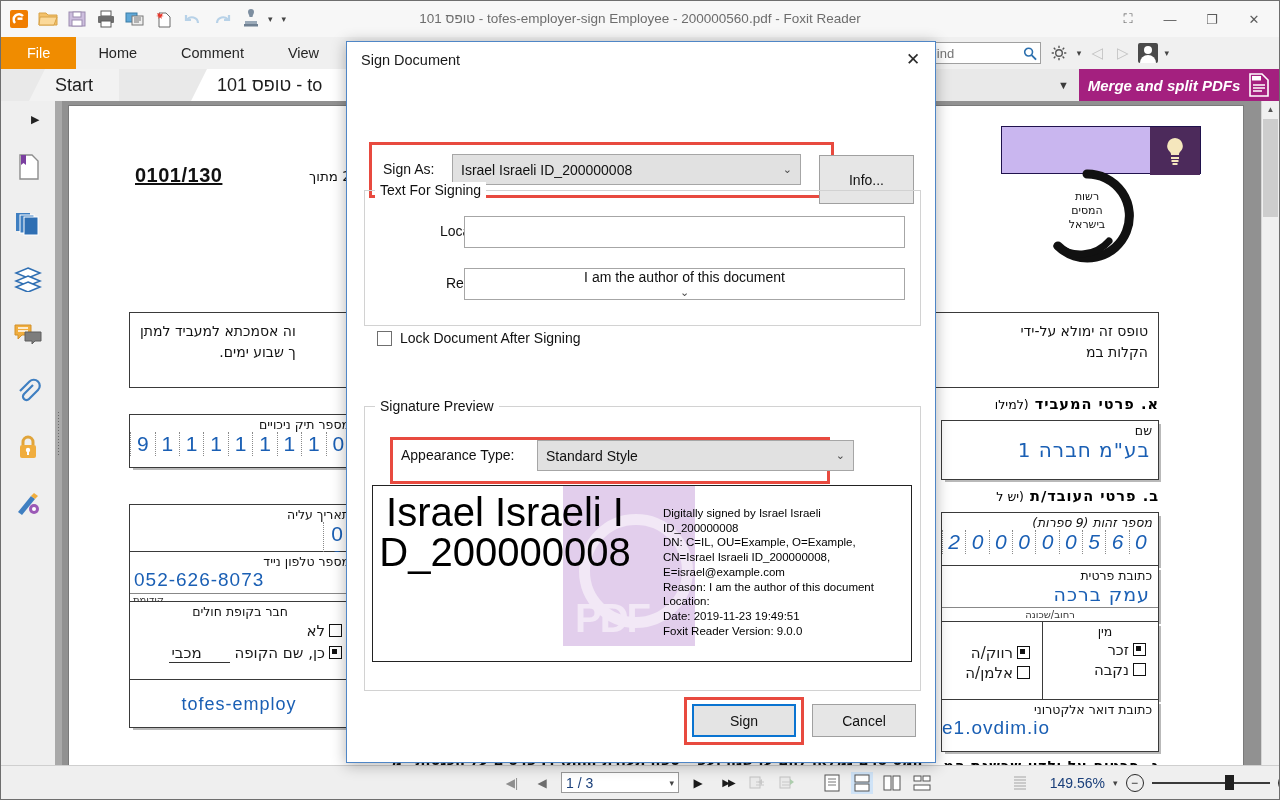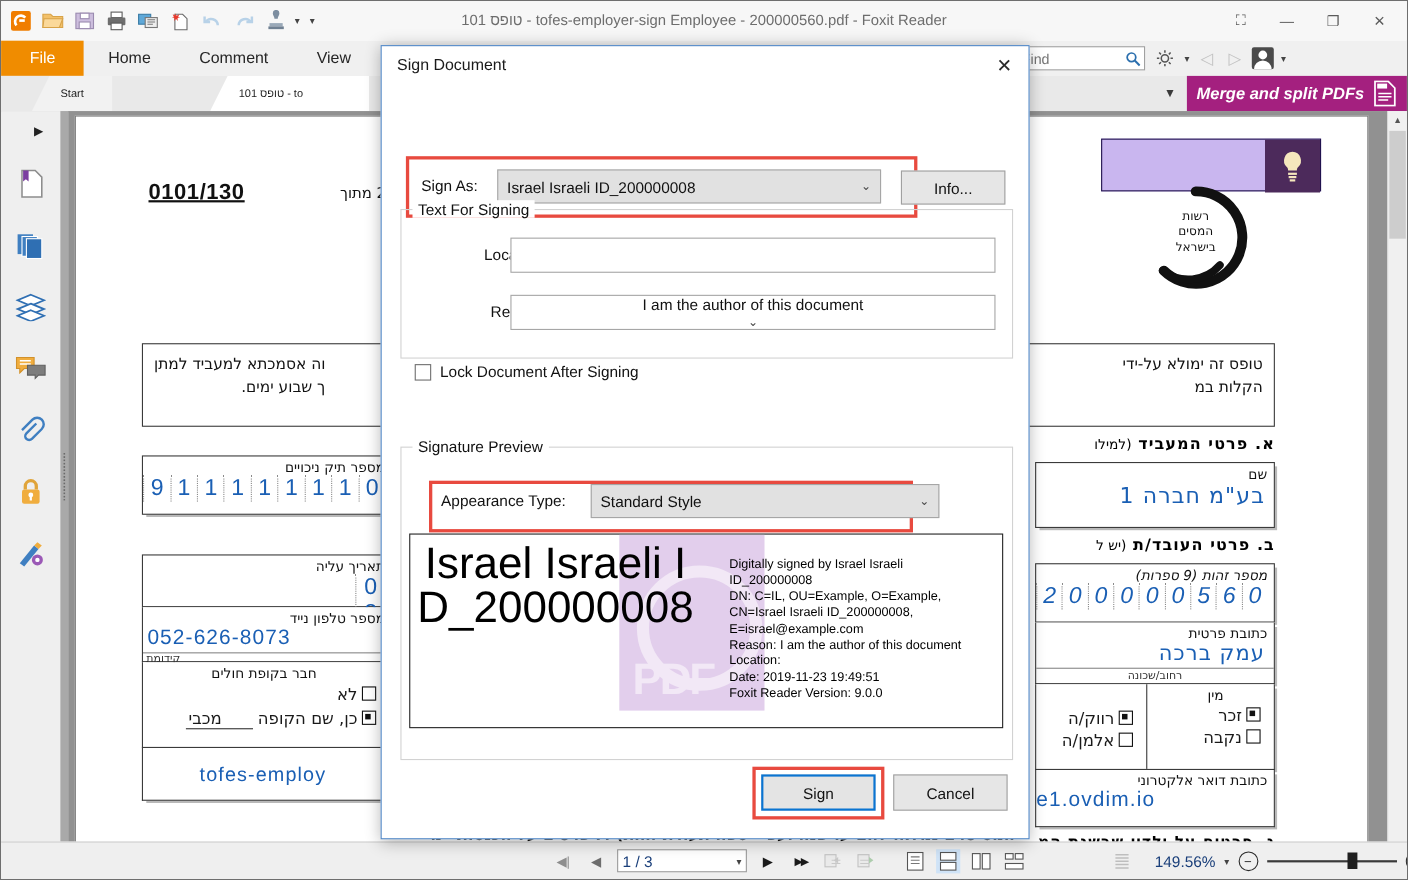--- a/index.html
+++ b/index.html
@@ -30,21 +30,21 @@
     padding:0 3px;box-sizing:border-box;}
   .findbox input{border:0;outline:0;width:92px;font-size:13px;font-family:"Liberation Sans",sans-serif;color:#333;background:transparent;}
   .nav-arrow{color:#c2c2c2;font-size:15px;padding:0 4px;}
   .avatar{width:20px;height:20px;background:#4a4a4a;border-radius:2px;position:relative;overflow:hidden;}
   .avatar::before{content:"";position:absolute;left:6px;top:3px;width:8px;height:8px;border-radius:50%;background:#fff;}
   .avatar::after{content:"";position:absolute;left:2px;top:12px;width:16px;height:10px;border-radius:8px 8px 0 0;background:#fff;}
   .caret{font-size:9px;color:#444;}
 
   
   .tabstrip{position:absolute;left:0;top:68px;width:1278px;height:32px;background:#e9e9e9;border-bottom:1px solid #c8c8c8;}
-  .dtab{position:absolute;top:0;height:32px;display:flex;align-items:center;font-size:10px;color:#1d1d1d;
+  .dtab{position:absolute;top:0;height:32px;display:flex;align-items:center;font-size:18px;color:#1d1d1d;
     padding:0 26px;box-sizing:border-box;}
   .dtab.start{left:28px;background:#f2f2f2;clip-path:polygon(16px 0,100% 0,100% 100%,0 100%);}
   .dtab.active{left:190px;background:#ffffff;clip-path:polygon(16px 0,100% 0,100% 100%,0 100%);padding-right:60px;}
   .merge{position:absolute;right:0;top:68px;width:200px;height:32px;background:#a4207f;display:flex;align-items:center;
     justify-content:center;gap:8px;color:#fff;font-size:15px;font-weight:bold;font-style:italic;}
   .mergecaret{position:absolute;right:210px;top:68px;height:32px;display:flex;align-items:center;color:#3a3a3a;font-size:11px;}
 
   
   .leftpane{position:absolute;left:0;top:100px;width:54px;height:666px;background:#efefef;border-right:1px solid #c9c9c9;}
   .lp-expand{position:absolute;left:30px;top:12px;font-size:11px;color:#222;}
@@ -558,21 +558,21 @@
       <span class="t">Sign Document</span>
       <span class="dlg-close">✕</span>
     </div>
 
     <div class="hl" style="left:22px;top:100px;width:465px;height:56px;"></div>
     <span class="row-label" style="left:36px;top:119px;">Sign As:</span>
     <div class="combo" style="left:105px;top:112px;width:349px;height:31px;">
       <span>Israel Israeli ID_200000008</span>
       <span class="chev">⌄</span>
     </div>
-    <div class="btn" style="left:472px;top:113px;width:95px;height:31px;">
+    <div class="btn" style="left:472px;top:113px;width:95px;height:49px;">
       <span>Info...</span>
     </div>
 
     <div class="groupbox" style="left:17px;top:148px;width:557px;height:136px;">
       <span class="gb-legend">Text For Signing</span>
     </div>
     <span class="row-label" style="left:93px;top:181px;">Location:</span>
     <div class="txtinput" style="left:117px;top:174px;width:441px;height:32px;">
       <span></span>
     </div>

